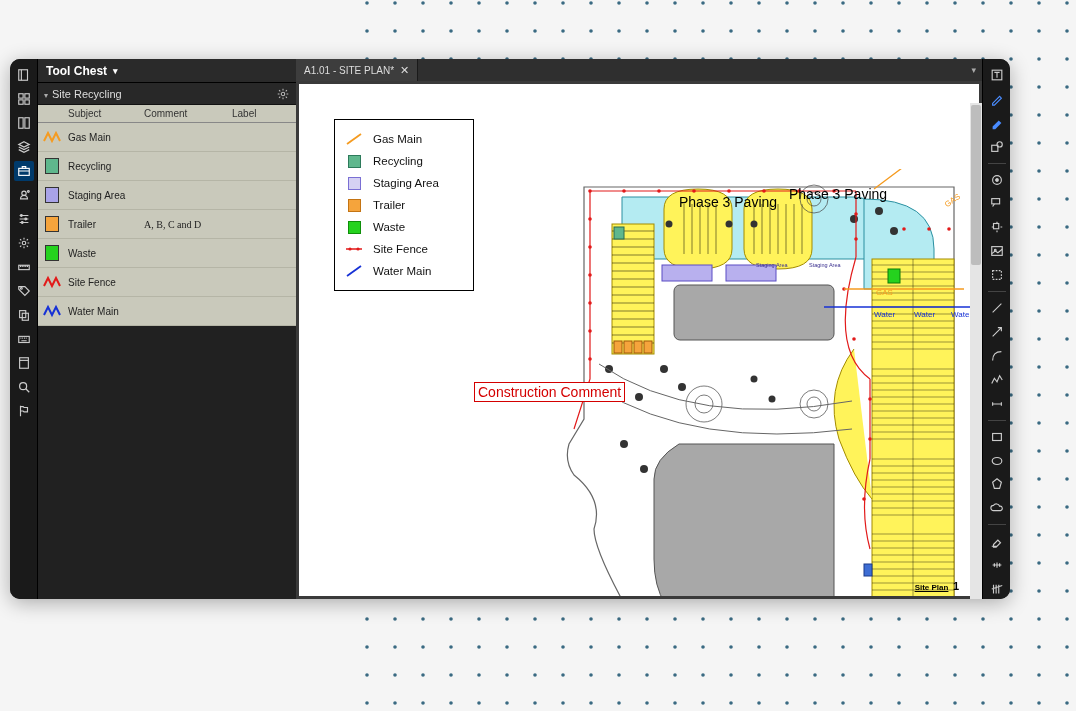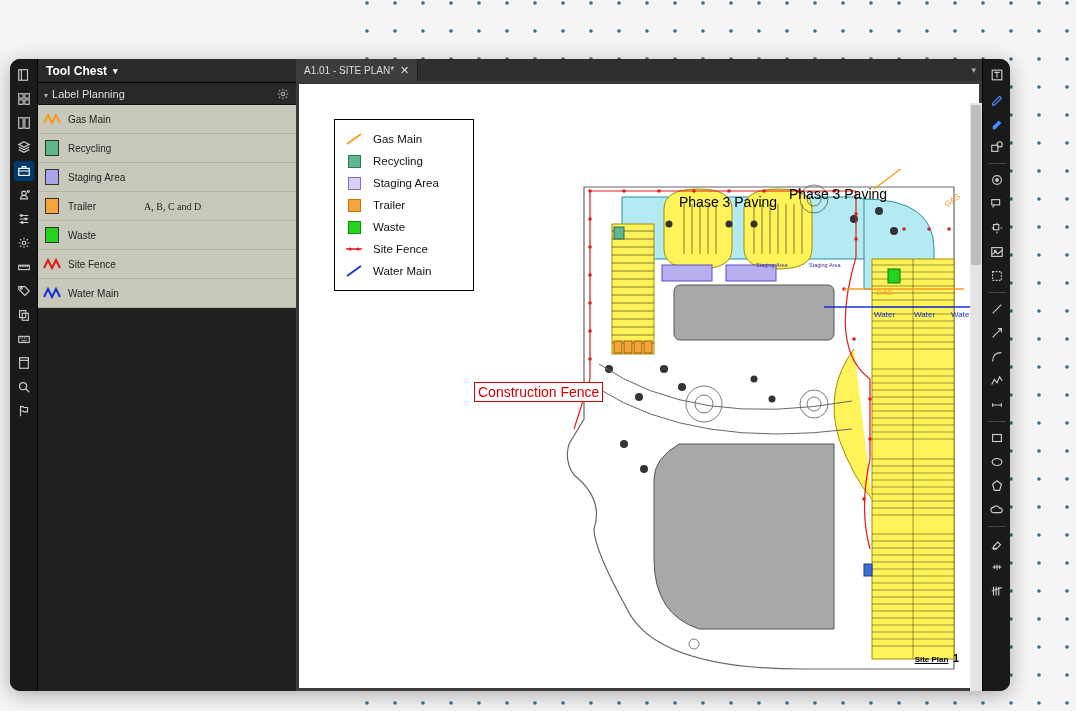--- a/index.html
+++ b/index.html
@@ -1,21 +1,21 @@
 <!DOCTYPE html>
 <html><head>
 <meta charset="utf-8">
 <style>
   * { box-sizing: border-box; margin: 0; padding: 0; }
   body { font-family: Arial, sans-serif; font-size: 11px; background: #f5f5f5; width: 1076px; height: 711px; overflow: hidden; position: relative; }
   
   .bg-dots { position: absolute; top: 0; right: 0; width: 1076px; height: 711px; pointer-events: none; }
   .bg-dots svg { width: 100%; height: 100%; }
   
-  .app-window { position: absolute; top: 59px; left: 10px; width: 1000px; height: 632px; background: #1c1c1c; border-radius: 10px; box-shadow: 0 4px 20px rgba(0,0,0,0.3); overflow: hidden; display: flex; }
+  .app-window { position: absolute; top: 59px; left: 10px; width: 1000px; height: 540px; background: #1c1c1c; border-radius: 10px; box-shadow: 0 4px 20px rgba(0,0,0,0.3); overflow: hidden; display: flex; }
   
   .left-toolbar { width: 28px; background: #1a1a1a; display: flex; flex-direction: column; align-items: center; padding-top: 6px; gap: 4px; border-right: 1px solid #000; }
   .left-toolbar .tb-btn { width: 20px; height: 20px; display: flex; align-items: center; justify-content: center; color: #ccc; cursor: pointer; border-radius: 2px; }
   .left-toolbar .tb-btn.active { background: #003a6b; color: #fff; }
   .left-toolbar .tb-btn svg { width: 14px; height: 14px; }
   
   .panel { width: 258px; background: #212121; display: flex; flex-direction: column; }
   .panel-title { height: 24px; background: #2a2a2a; color: #fff; font-weight: bold; font-size: 12px; display: flex; align-items: center; padding: 0 8px; border-bottom: 1px solid #000; }
   .panel-title .chev { margin-left: 6px; font-size: 9px; }
   .panel-subhead { height: 22px; background: #282828; color: #ddd; display: flex; align-items: center; justify-content: space-between; padding: 0 6px; border-bottom: 1px solid #111; font-size: 11px; }
@@ -55,21 +55,21 @@
   
   .annot { position: absolute; font-size: 14px; }
   .annot.red { color: #d40000; border: 1px solid #d40000; padding: 1px 3px; background: #fff; }
   .annot.black { color: #000; }
   
   .right-toolbar { width: 28px; background: #1a1a1a; display: flex; flex-direction: column; align-items: center; padding-top: 6px; gap: 4px; border-left: 1px solid #000; }
   .right-toolbar .tb-btn { width: 20px; height: 20px; display: flex; align-items: center; justify-content: center; color: #ccc; cursor: pointer; }
   .right-toolbar .tb-btn svg { width: 14px; height: 14px; }
   .right-toolbar .sep { width: 18px; height: 1px; background: #444; margin: 2px 0; }
   
-  .footer-label { position:absolute; right:20px; bottom:24px; font-size:8px; font-weight:bold; color:#000; text-align:right;}
+  .footer-label { position:absolute; right:20px; bottom:4px; font-size:8px; font-weight:bold; color:#000; text-align:right;}
 </style>
 </head>
 <body>
 
 <div class="bg-dots">
   <svg>
     <defs>
         <pattern id="dotp" width="28" height="28" patternUnits="userSpaceOnUse">
           <circle cx="3" cy="3" r="1.8" fill="#3a6a82"></circle>
         </pattern>
@@ -177,27 +177,33 @@
         </svg>
       </div>
   </div>
 
   <div class="panel">
     <div class="panel-title">
       <span>Tool Chest</span>
       <span class="chev">▾</span>
     </div>
     <div class="panel-subhead">
-      <span><span class="chev2">▾</span><span>Label Planning</span></span>
+      <span><span class="chev2">▾</span><span>Site Recycling</span></span>
       <svg class="gear-icon" viewBox="0 0 16 16" stroke="#bbb" fill="none" stroke-width="1.2">
           <circle cx="8" cy="8" r="2"></circle>
           <path d="M8 2v2M8 12v2M2 8h2M12 8h2M3.5 3.5l1.4 1.4M11.1 11.1l1.4 1.4M3.5 12.5l1.4-1.4M11.1 4.9l1.4-1.4"></path>
         </svg>
     </div>
     <div class="tool-list">
+      <div class="tool-header">
+        <div></div>
+        <div>Subject</div>
+        <div>Comment</div>
+        <div>Label</div>
+      </div>
       <div id="tool-rows">
           <div class="tool-row">
             <div class="swatch-cell">
               <svg width="20" height="16" viewBox="0 0 20 16">
                 <path d="M2 12 L6 4 L10 12 L14 4 L18 12" stroke="#f59b20" stroke-width="2" fill="none"></path>
               </svg>
             </div>
             <div class="subj">Gas Main</div>
             <div class="comm"></div>
             <div class="lab"></div>
@@ -425,21 +431,21 @@
               <circle cx="395" cy="60" r="1.8"></circle>
           </g>
 
           <path d="M290 120 L410 120 M320 20 L360 -10" stroke="#f59b20" stroke-width="1.3"></path>
 
           <path d="M270 138 L420 138" stroke="#1631d6" stroke-width="1.3"></path>
         </svg>
 
         <span class="annot black" style="top:102px;left:490px;">Phase 3 Paving</span>
         <span class="annot black" style="top:110px;left:380px;">Phase 3 Paving</span>
-        <span class="annot red" style="top:298px;left:175px;">Construction Fence</span>
+        <span class="annot red" style="top:298px;left:175px;">Construction Comment</span>
         <span class="annot" style="top:112px;left:645px;color:#f59b20;font-size:8px;transform:rotate(-35deg);">GAS</span>
         <span class="annot" style="top:204px;left:577px;color:#f59b20;font-size:8px;">GAS</span>
         <span class="annot" style="top:226px;left:575px;color:#1631d6;font-size:8px;">Water</span>
         <span class="annot" style="top:226px;left:615px;color:#1631d6;font-size:8px;">Water</span>
         <span class="annot" style="top:226px;left:652px;color:#1631d6;font-size:8px;">Water</span>
         <span class="annot" style="top:178px;left:457px;color:#3a2f8f;font-size:5.5px;">Staging Area</span>
         <span class="annot" style="top:178px;left:510px;color:#3a2f8f;font-size:5.5px;">Staging Area</span>
 
         <div class="footer-label">
           <span style="text-decoration:underline;">Site Plan</span>&nbsp;&nbsp;<span style="font-size:11px;">1</span>

